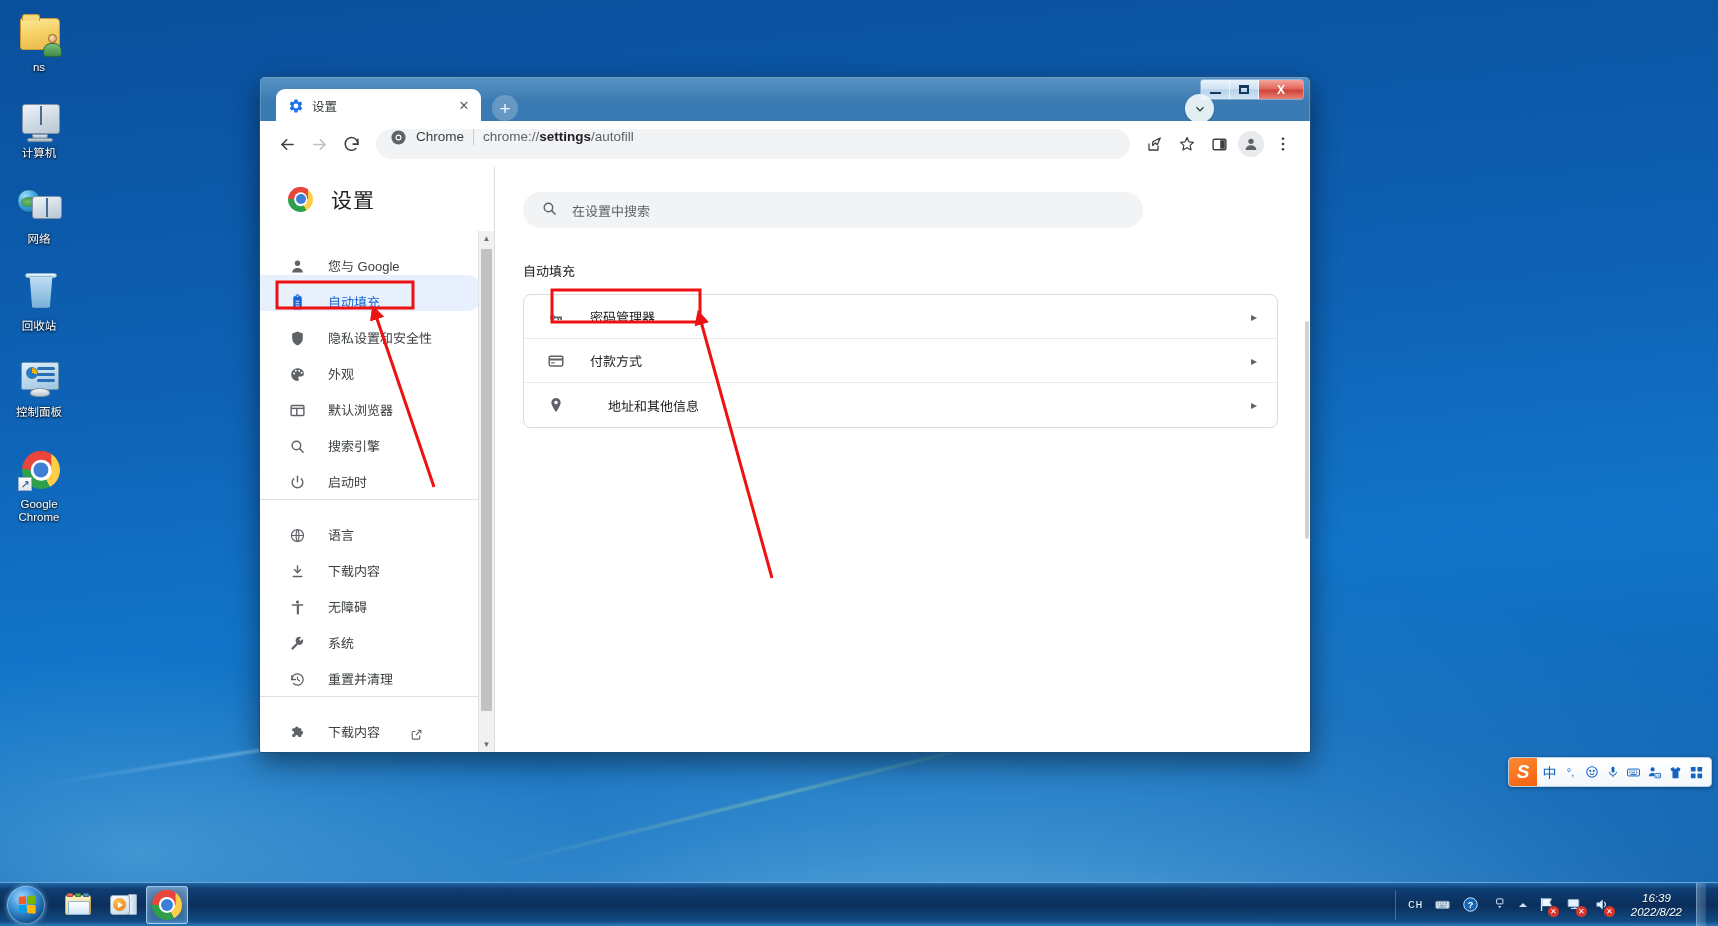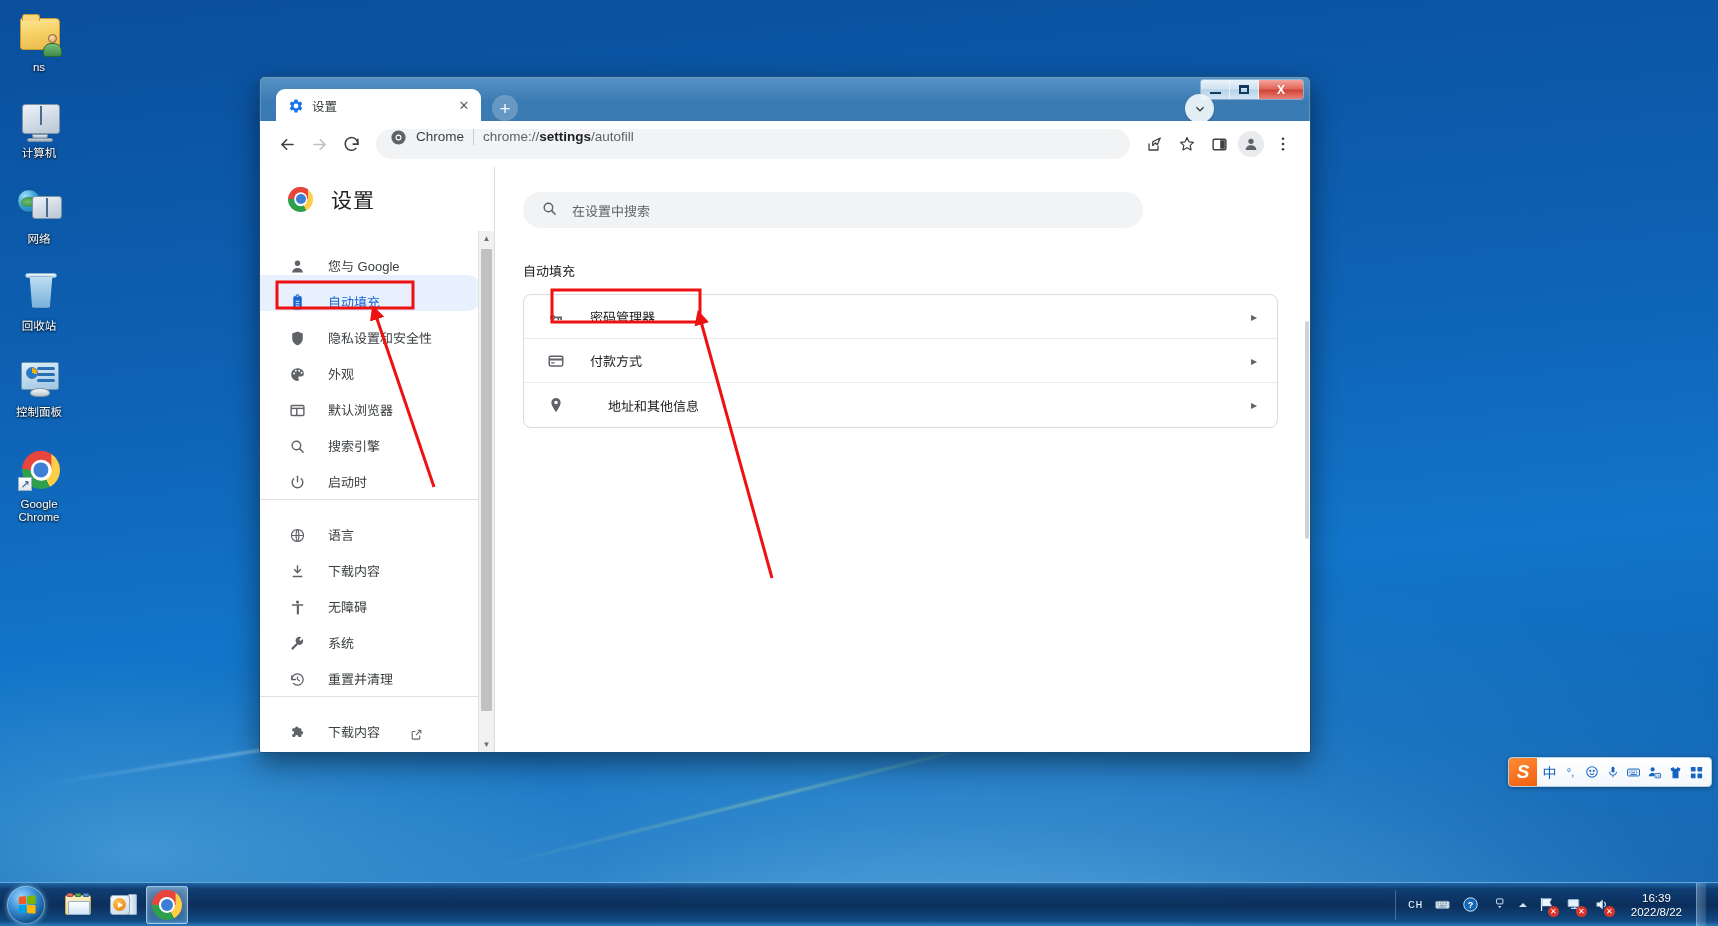--- a/index.html
+++ b/index.html
@@ -370,21 +370,21 @@
     padding-right:12px;
   }
   #tray-divider { width:1px; height:30px; background:rgba(160,205,240,0.35); margin:0 6px 0 2px; }
   #tray .tray-lang {
     color:#e8f3ff; font-size:11.5px; font-family:"Liberation Mono", monospace;
     margin: 0 6px; letter-spacing:0.5px;
   }
   #tray .tray-icon { width:22px; height:22px; margin:0 3px; display:flex; align-items:center; justify-content:center; position:relative; }
   #tray-clock {
     text-align:center; color:#ffffff; font-size:11.5px; line-height:14px;
-    margin: 0 12px 0 14px; text-shadow:0 1px 1px rgba(0,0,0,0.5);
+    margin: 0 12px 0 14px; text-shadow:0 1px 1px rgba(0,0,0,0.5);font-style:italic;
   }
   #show-desktop {
     width:10px; height:100%; margin-left:2px;
     background: linear-gradient(90deg, rgba(210,235,255,0.30), rgba(160,210,250,0.18));
     border-left:1px solid rgba(200,230,255,0.45);
   }
   .tray-badge-x {
     position:absolute; right:-1px; bottom:-1px; width:11px; height:11px; border-radius:50%;
     background:#d8342a; color:#fff; font-size:8px; line-height:11px; text-align:center; font-weight:bold;
   }

